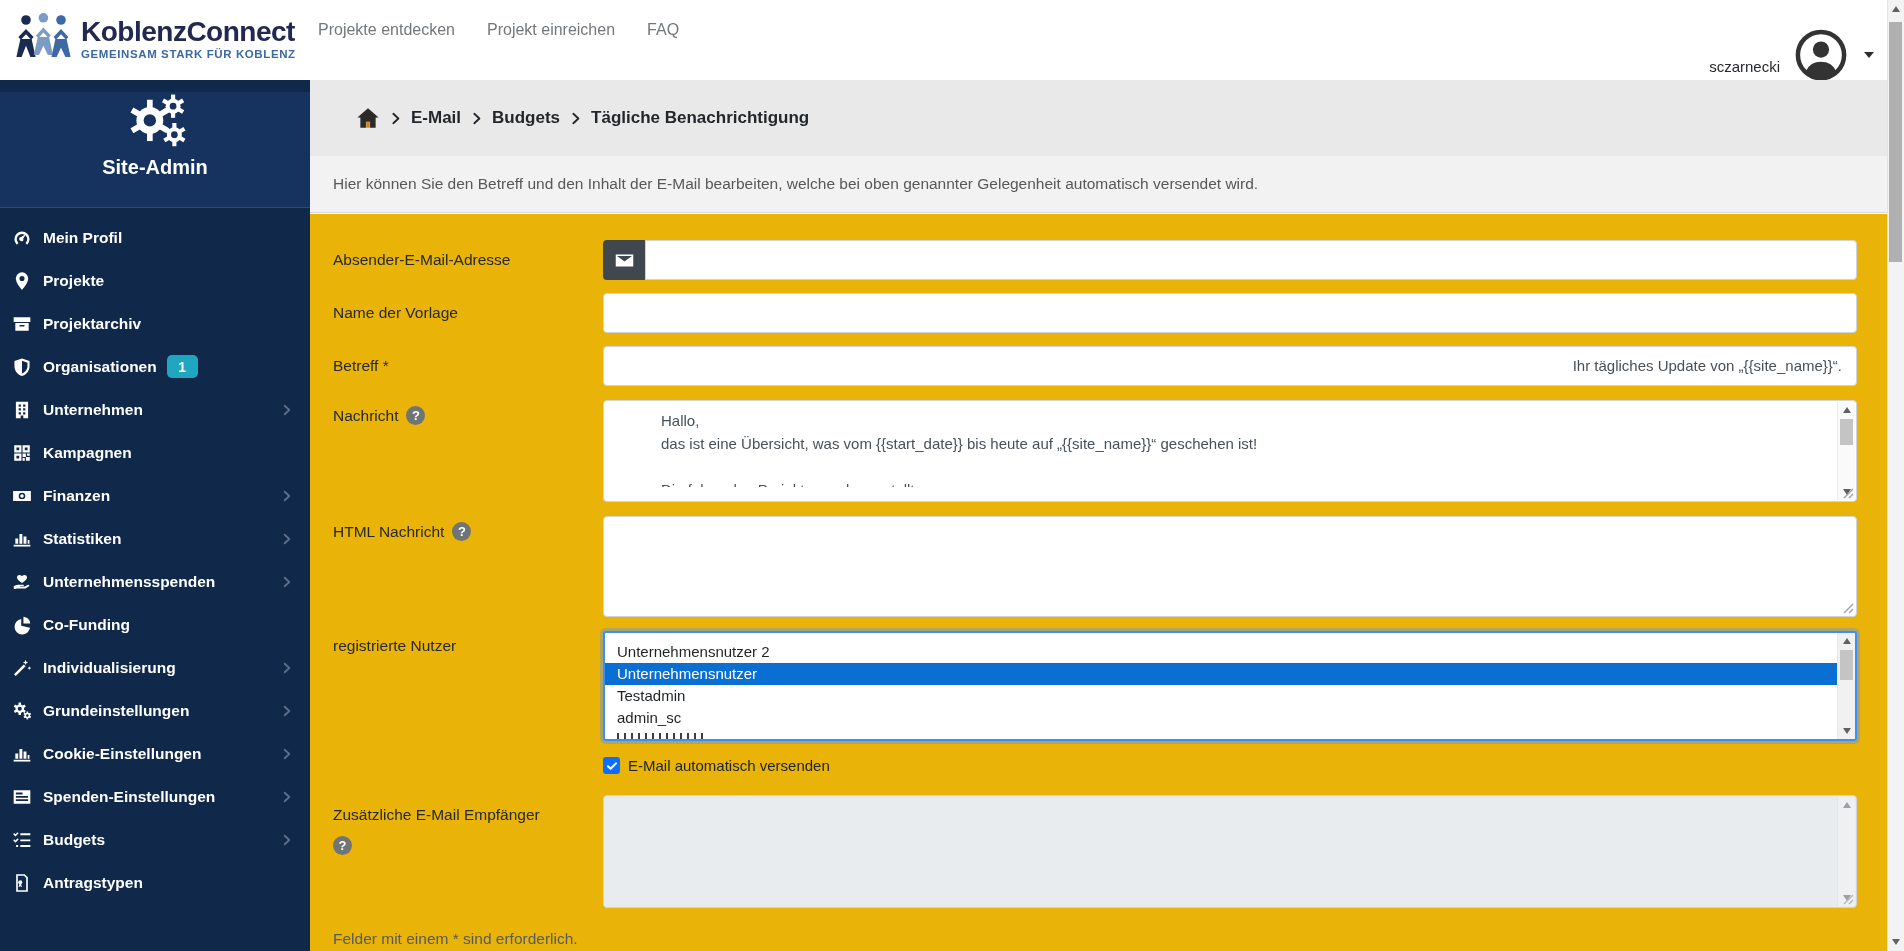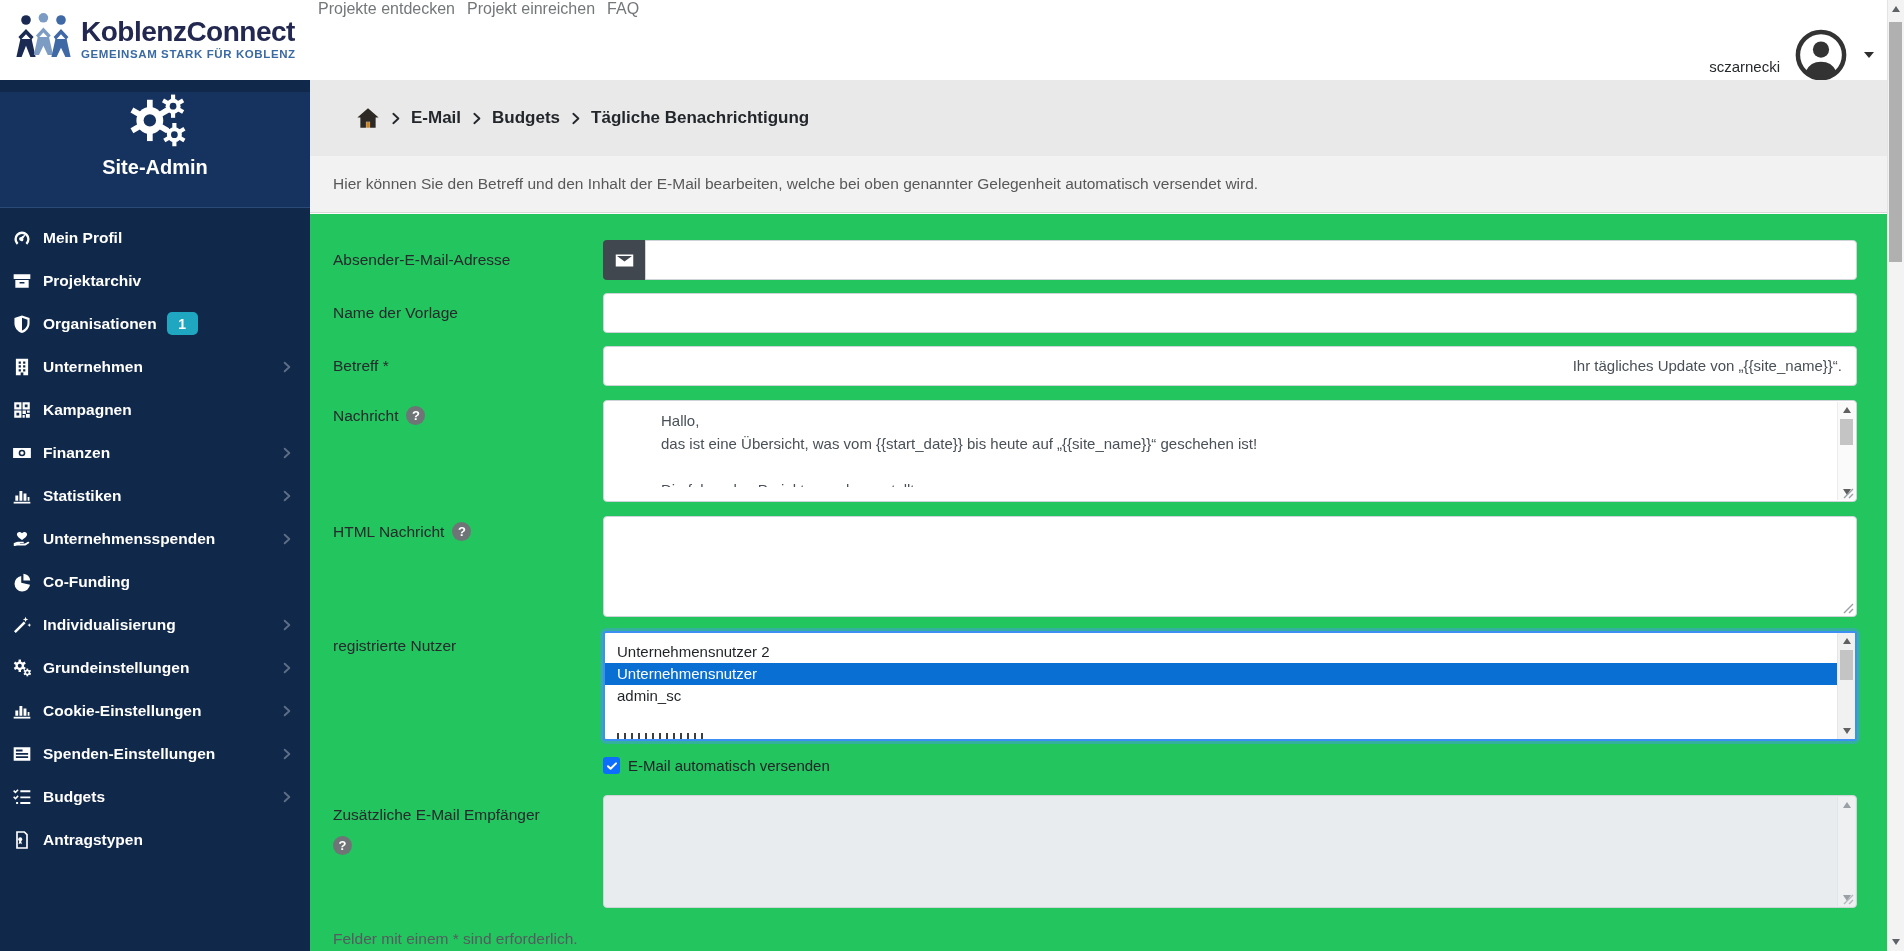--- a/index.html
+++ b/index.html
@@ -5,21 +5,21 @@
   html,body{margin:0;padding:0;background:#dedede;}
   #canvas{position:relative;width:1904px;height:951px;background:#ffffff;overflow:hidden;
           font-family:"Liberation Sans",sans-serif;color:#212529;}
   svg{display:block}
 
   
   .header{position:absolute;left:0;top:0;width:1904px;height:80px;background:#fff;}
   .logo-wrap{position:absolute;left:16px;top:11px;display:flex;align-items:center;gap:9px;}
   .logo-title{font-size:28px;font-weight:800;letter-spacing:-0.5px;color:#232850;line-height:30px;}
   .logo-tag{font-size:11.5px;font-weight:700;letter-spacing:0.6px;color:#3a6aa4;margin-top:1px;}
-  .top-nav{position:absolute;left:318px;top:0;height:60px;display:flex;gap:12px;}
+  .top-nav{position:absolute;left:318px;top:0;height:60px;display:flex;align-items:center;gap:32px;}
   .top-nav a{font-size:16px;color:#73777a;text-decoration:none;}
   .user-area{position:absolute;right:30px;top:13px;display:flex;align-items:center;gap:14px;}
   .user-meta{text-align:right;line-height:20px;margin-top:44px;}
   .user-name{font-size:15px;color:#26292c;}
   .user-coins{font-size:14px;color:#5a5f63;}
   .user-coins b{color:#3c4044;font-weight:700;margin-right:3px;}
   .caret{width:0;height:0;border-left:5px solid transparent;border-right:5px solid transparent;
          border-top:6px solid #2d2d2d;margin-left:2px;}
 
   
@@ -50,21 +50,21 @@
          display:flex;align-items:center;padding-left:46px;box-sizing:border-box;gap:9px;}
   .crumb-item{font-size:17px;font-weight:600;color:#23272b;text-decoration:none;white-space:nowrap;}
   .crumb-sep{color:#23272b;display:flex;}
 
   
   .intro{position:absolute;left:310px;top:156px;width:1578px;height:57px;background:#f2f2f3;
          border-bottom:1px solid #d9d9d9;display:flex;align-items:center;padding-left:23px;box-sizing:border-box;
          font-size:15.5px;color:#585858;}
 
   
-  .formarea{position:absolute;left:310px;top:214px;width:1578px;height:737px;background:#22c55e;}
+  .formarea{position:absolute;left:310px;top:214px;width:1578px;height:737px;background:#eab308;}
   .flabel{position:absolute;left:23px;font-size:15.5px;color:#26292d;display:flex;align-items:center;gap:8px;}
   .help{width:19px;height:19px;border-radius:50%;background:#6f7477;color:#fff;font-size:13px;font-weight:700;
         display:inline-flex;align-items:center;justify-content:center;flex:0 0 19px;}
   .ibox{position:absolute;background:#fff;border:1px solid #cfd4d9;border-radius:4px;box-sizing:border-box;
         font-size:15px;color:#495057;}
   .ival{padding:0 14px;line-height:38px;white-space:nowrap;overflow:hidden;}
   .prepend{position:absolute;left:293px;width:42px;height:40px;background:#40474e;border-radius:4px 0 0 4px;
            display:flex;align-items:center;justify-content:center;}
   .ta-text{padding:8px 30px 8px 14px;line-height:23px;white-space:pre-wrap;}
   .ta-scroll{position:absolute;top:1px;right:1px;bottom:1px;width:17px;background:#fafafa;border-left:1px solid #ececec;}
@@ -176,20 +176,29 @@
       <span class="sb-icon">
             <svg width="20" height="20" viewBox="0 0 18 18" fill="currentColor">
               <path d="M9 3.2A6.8 6.8 0 0 0 2.2 10c0 1.9.8 3.7 2.1 5l1.5-1.5A4.7 4.7 0 0 1 4.3 10 4.7 4.7 0 0 1 9 5.3 4.7 4.7 0 0 1 13.7 10c0 1.3-.5 2.5-1.5 3.5l1.5 1.5a6.8 6.8 0 0 0 2.1-5A6.8 6.8 0 0 0 9 3.2z"></path>
               <path d="M8.1 11.6a1.35 1.35 0 0 0 1.9-1.9l2.9-4.6-4.7 2.9a1.35 1.35 0 0 0-.1 3.6z"></path>
             </svg>
           </span>
       <span class="sb-label">Mein Profil</span>
 
     </div>
 
+    <div class="sb-item">
+      <span class="sb-icon">
+            <svg width="20" height="20" viewBox="0 0 18 18" fill="currentColor">
+              <path fill-rule="evenodd" d="M9 1.2a5.6 5.6 0 0 0-5.6 5.6C3.4 11 9 17 9 17s5.6-6 5.6-10.2A5.6 5.6 0 0 0 9 1.2z M9 9a2.3 2.3 0 1 1 0-4.6A2.3 2.3 0 0 1 9 9z"></path>
+            </svg>
+          </span>
+      <span class="sb-label">Projekte</span>
+
+    </div>
 
     <div class="sb-item">
       <span class="sb-icon">
             <svg width="20" height="20" viewBox="0 0 18 18" fill="currentColor">
               <path fill-rule="evenodd" d="M1.5 3h15v4.2h-15z M3 8.2h12V15H3z M6.8 9.8h4.4v1.5H6.8z"></path>
             </svg>
           </span>
       <span class="sb-label">Projektarchiv</span>
 
     </div>
@@ -482,20 +491,21 @@
             <path d="M11 2L2 11M11 7l-4 4" stroke="#9aa0a5" stroke-width="1.4"></path>
           </svg>
       </span>
     </div>
 
     <div class="flabel" style="top:423px;">registrierte Nutzer</div>
     <div class="listbox" style="top:417px;" id="userlist">
       <div style="height:8px;"></div>
       <div class="opt">Unternehmensnutzer 2</div>
         <div class="opt sel">Unternehmensnutzer</div>
+        <div class="opt">Testadmin</div>
         <div class="opt">admin_sc</div>
         <div class="opt-clip"></div>
       <div class="lb-scroll">
         <span class="ar up"></span>
           <span class="ar down"></span>
           <span class="thumb"></span>
       </div>
     </div>
 
     <div class="chkrow">

